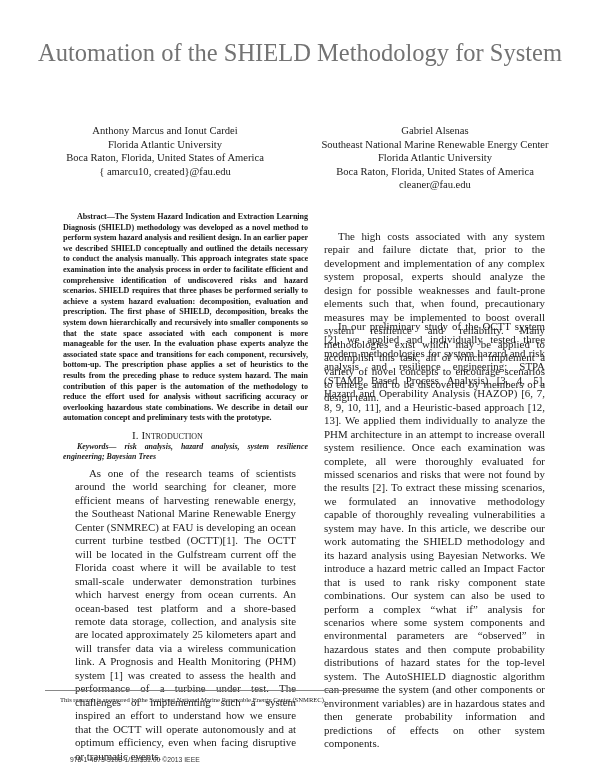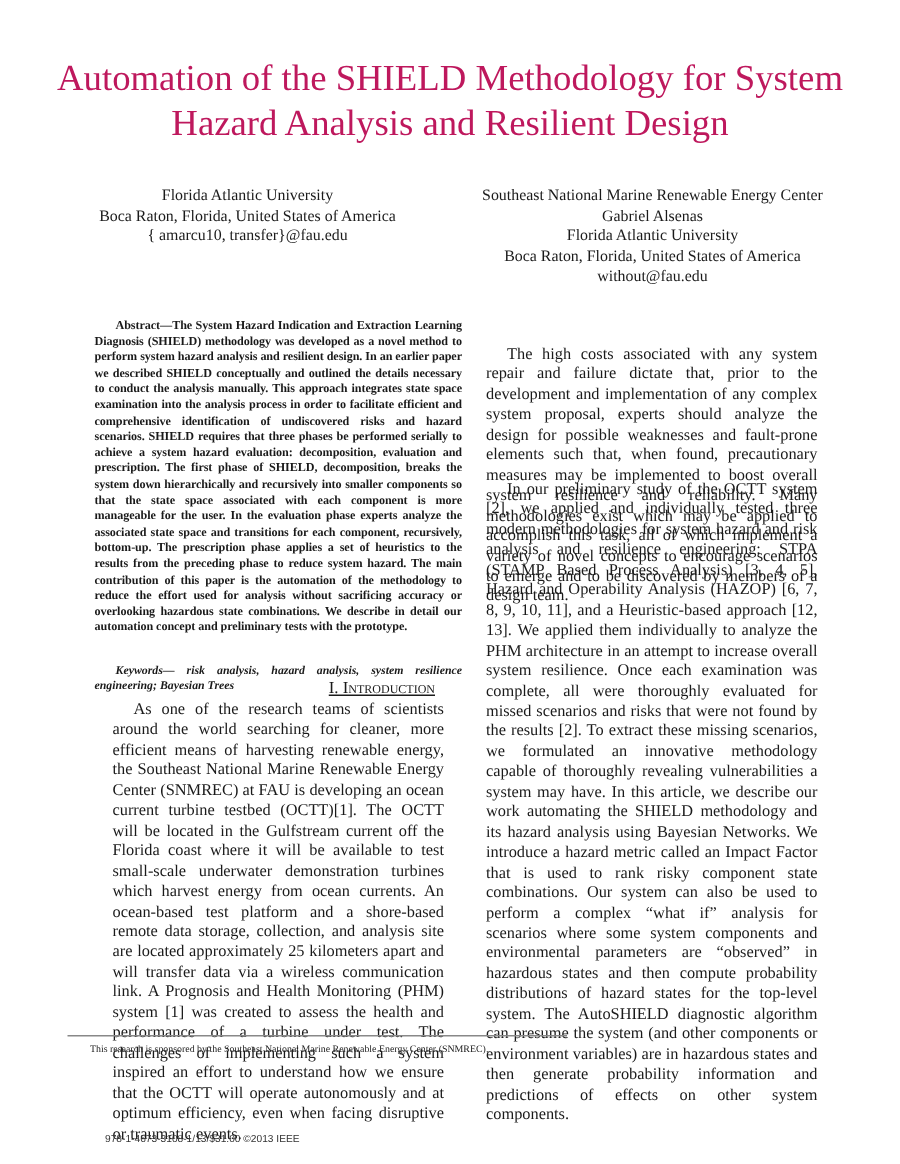--- a/index.html
+++ b/index.html
@@ -1,59 +1,59 @@
 <!DOCTYPE html>
 <html><head>
 <meta charset="utf-8">
 <style>
   html, body { margin: 0; padding: 0; background: #ffffff; }
   body { width: 600px; height: 776px; position: relative; overflow: hidden; color: #1a1a1a; font-family: "Liberation Serif", serif; }
-  .title { position: absolute; top: 38px; left: 0; width: 600px; text-align: center; font-size: 24.5px; line-height: 30px; color: #be185d; }
+  .title { position: absolute; top: 38px; left: 0; width: 600px; text-align: center; font-size: 24.5px; line-height: 30px; color: #737373; }
   .author-block { position: absolute; top: 124px; text-align: center; font-size: 10.6px; line-height: 13.5px; }
   .author-block.left { left: 30px; width: 270px; }
   .author-block.right { left: 300px; width: 270px; }
   .col { position: absolute; text-align: justify; }
   .col-left { left: 63px; width: 245px; }
   .col-right { left: 312px; width: 245px; }
   .abstract { top: 212px; font-size: 8.1px; line-height: 10.6px; font-weight: bold; letter-spacing: -0.05px; }
   .abstract p { margin: 0; text-indent: 14px; }
   .keywords { top: 410px; font-size: 7.9px; line-height: 10.4px; font-style: italic; font-weight: bold; margin-top: 32px; }
   .keywords p { margin: 0; text-indent: 14px; }
-  .section-heading { position: absolute; left: 45px; top: 452px; width: 245px; text-align: right; font-size: 11.2px; line-height: 14px; font-variant: small-caps; text-decoration: underline; }
+  .section-heading { position: absolute; left: 45px; top: 428px; width: 245px; text-align: center; font-size: 11.2px; line-height: 14px; font-variant: small-caps; }
   .body-text { font-size: 10.9px; line-height: 13.45px; }
   .body-text p { margin: 12px; text-indent: 14px; }
   .intro { top: 455px; }
   .right-p1 { top: 218px; }
   .right-p2 { top: 308px; }
   .footnote-rule { position: absolute; left: 45px; top: 690px; width: 333px; height: 1px; background: #888; }
   .footnote { position: absolute; left: 60px; top: 695px; font-size: 6.6px; line-height: 9px; color: #222; white-space: nowrap; }
   .isbn { position: absolute; left: 70px; top: 756px; font-family: "Liberation Sans", sans-serif; font-size: 6.8px; color: #333; white-space: nowrap; }
 </style>
 </head>
 <body>
 
 <div>
 
   <div class="title">
     <div>Automation of the SHIELD Methodology for System</div>
-    <div>Hazard Analysis and Resilient Design</div>
   </div>
 
   <div class="author-block left">
+    <div>Anthony Marcus and Ionut Cardei</div>
     <div>Florida Atlantic University</div>
     <div>Boca Raton, Florida, United States of America</div>
-    <div>{ amarcu10, transfer}@fau.edu</div>
+    <div>{ amarcu10, created}@fau.edu</div>
   </div>
 
   <div class="author-block right">
+    <div>Gabriel Alsenas</div>
     <div>Southeast National Marine Renewable Energy Center</div>
-    <div>Gabriel Alsenas</div>
     <div>Florida Atlantic University</div>
     <div>Boca Raton, Florida, United States of America</div>
-    <div>without@fau.edu</div>
+    <div>cleaner@fau.edu</div>
   </div>
 
   <div class="col col-left abstract">
     <p>Abstract—The System Hazard Indication and Extraction Learning Diagnosis (SHIELD) methodology was developed as a novel method to perform system hazard analysis and resilient design. In an earlier paper we described SHIELD conceptually and outlined the details necessary to conduct the analysis manually. This approach integrates state space examination into the analysis process in order to facilitate efficient and comprehensive identification of undiscovered risks and hazard scenarios. SHIELD requires that three phases be performed serially to achieve a system hazard evaluation: decomposition, evaluation and prescription. The first phase of SHIELD, decomposition, breaks the system down hierarchically and recursively into smaller components so that the state space associated with each component is more manageable for the user. In the evaluation phase experts analyze the associated state space and transitions for each component, recursively, bottom-up. The prescription phase applies a set of heuristics to the results from the preceding phase to reduce system hazard. The main contribution of this paper is the automation of the methodology to reduce the effort used for analysis without sacrificing accuracy or overlooking hazardous state combinations. We describe in detail our automation concept and preliminary tests with the prototype.</p>
   </div>
 
   <div class="col col-left keywords">
     <p>Keywords— risk analysis, hazard analysis, system resilience engineering; Bayesian Trees</p>
   </div>
 

